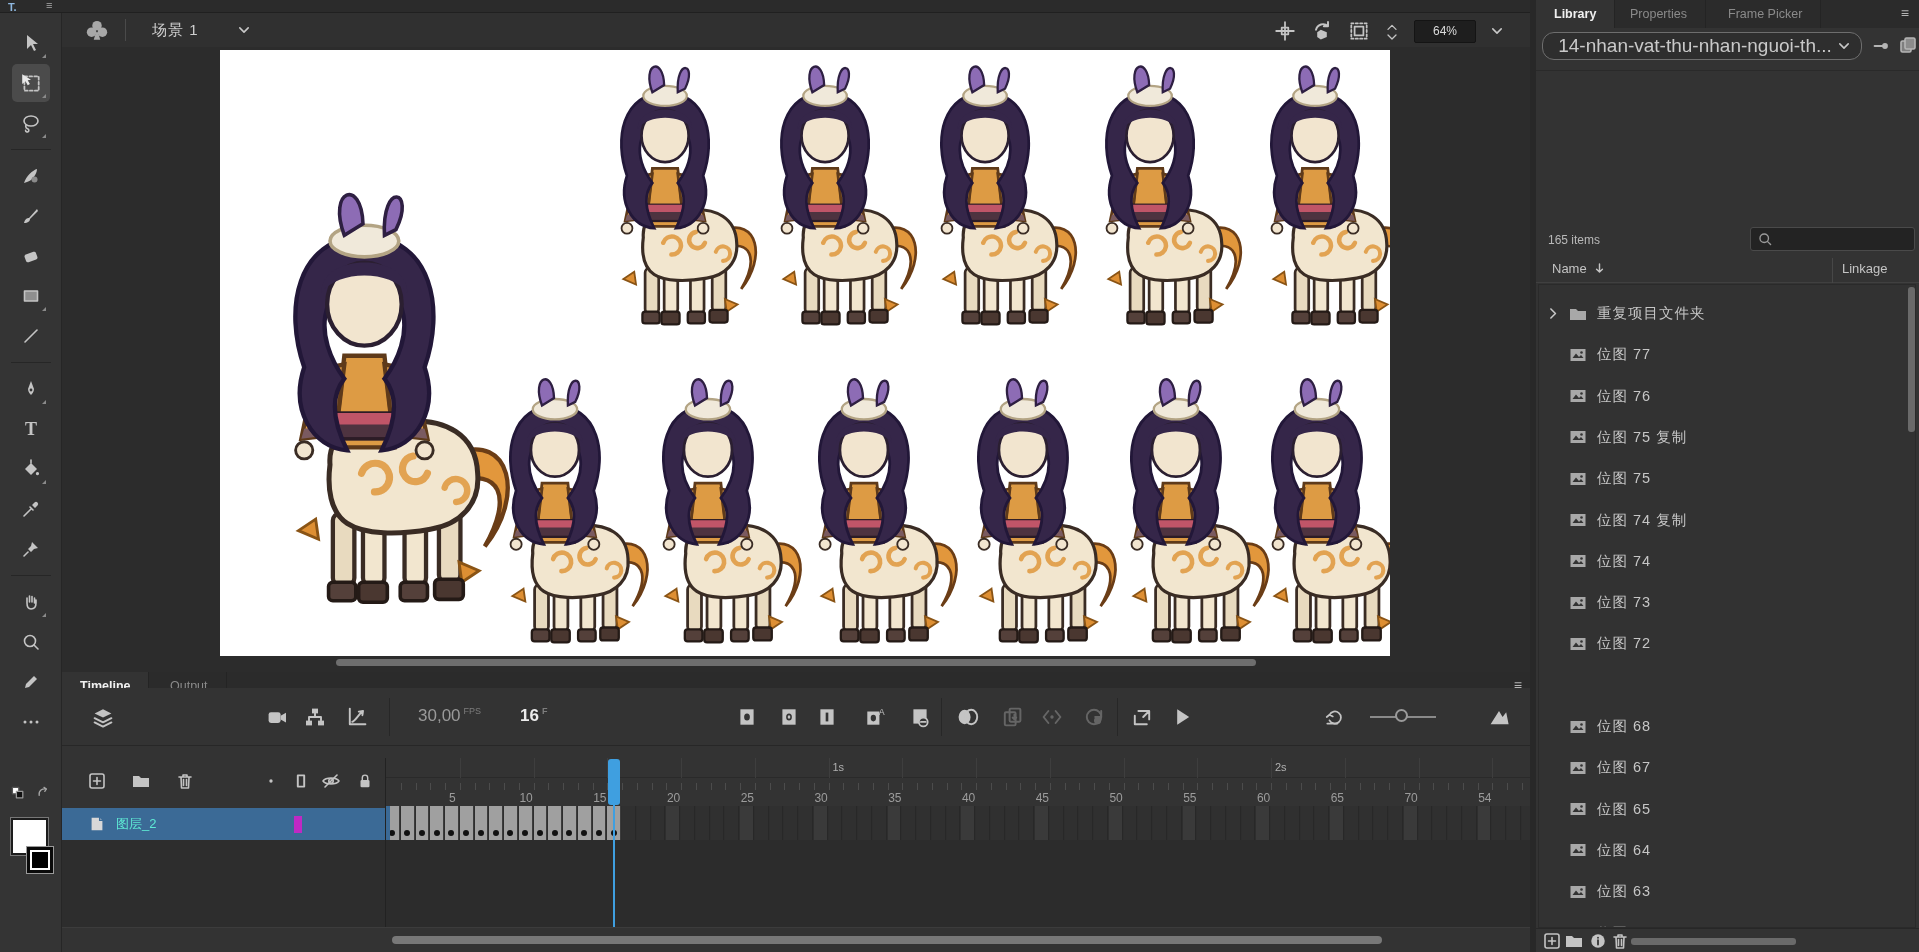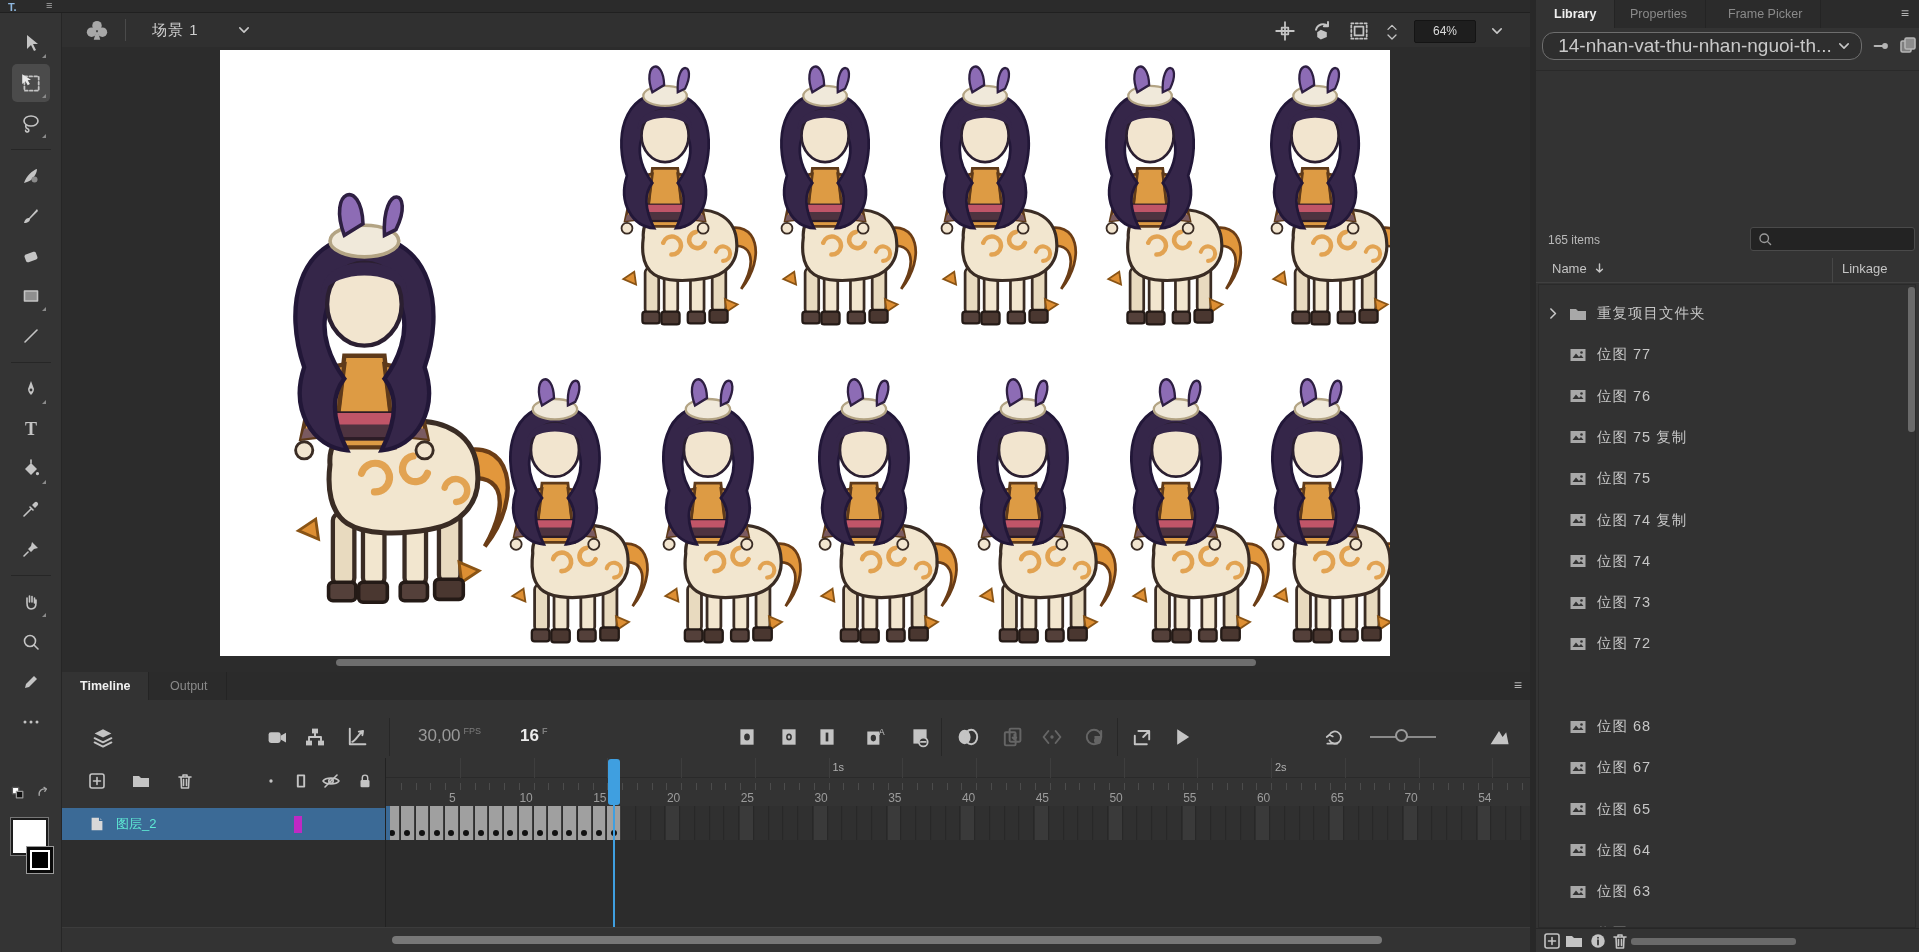--- a/index.html
+++ b/index.html
@@ -37,21 +37,21 @@
   #canvas { position:absolute; left:158px; top:3px; width:1170px; height:606px; background:#ffffff; overflow:hidden; }
   #stage-hscroll { position:absolute; left:274px; top:612px; width:920px; height:7px; background:#6e6e6e; border-radius:4px; }
   .sprite { position:absolute; }
 
   
   #timeline { position:absolute; left:62px; top:672px; width:1468px; height:280px; background:#333; }
   #tl-tabbar { position:absolute; left:0; top:0; width:1468px; height:28px; background:#2b2b2b; }
   .tab { position:absolute; top:0; height:28px; display:flex; align-items:center; padding:0 18px; font-size:12.5px; color:#8a8a8a; border-right:1px solid #242424; }
   .tab.active { background:#333; color:#f0f0f0; font-weight:bold; }
   #tl-menu { position:absolute; right:8px; top:5px; color:#b5b5b5; font-size:14px; }
-  #tl-toolbar { position:absolute; left:0; top:36px; width:1468px; height:58px; background:#333; border-bottom:1px solid #272727; }
+  #tl-toolbar { position:absolute; left:0; top:16px; width:1468px; height:58px; background:#333; border-bottom:1px solid #272727; }
   .tl-icon { position:absolute; top:14px; width:30px; height:30px; display:flex; align-items:center; justify-content:center; }
   .tl-icon.dim { opacity:.35; }
   .tl-vdiv { position:absolute; top:10px; width:1px; height:38px; background:#272727; }
   #fps-group { position:absolute; left:356px; top:18px; color:#9a9a9a; font-size:17px; }
   #fps-group sup, #frame-group sup { font-size:9px; color:#7d7d7d; margin-left:3px; }
   #frame-group { position:absolute; left:458px; top:18px; color:#ececec; font-size:17px; font-weight:bold; }
   #tl-zoom-track { position:absolute; left:1308px; top:28px; width:66px; height:2px; background:#8a8a8a; }
   #tl-zoom-knob { position:absolute; left:1333px; top:21px; width:13px; height:13px; border:2px solid #9a9a9a; border-radius:50%; background:#333; }
 
   #tl-content { position:absolute; left:0; top:86px; width:1468px; height:169px; }

